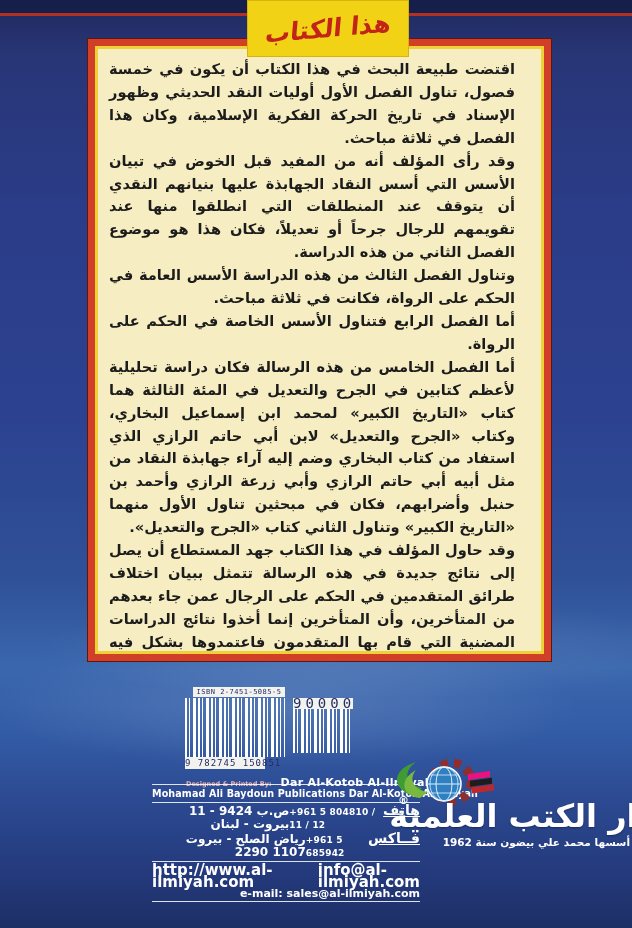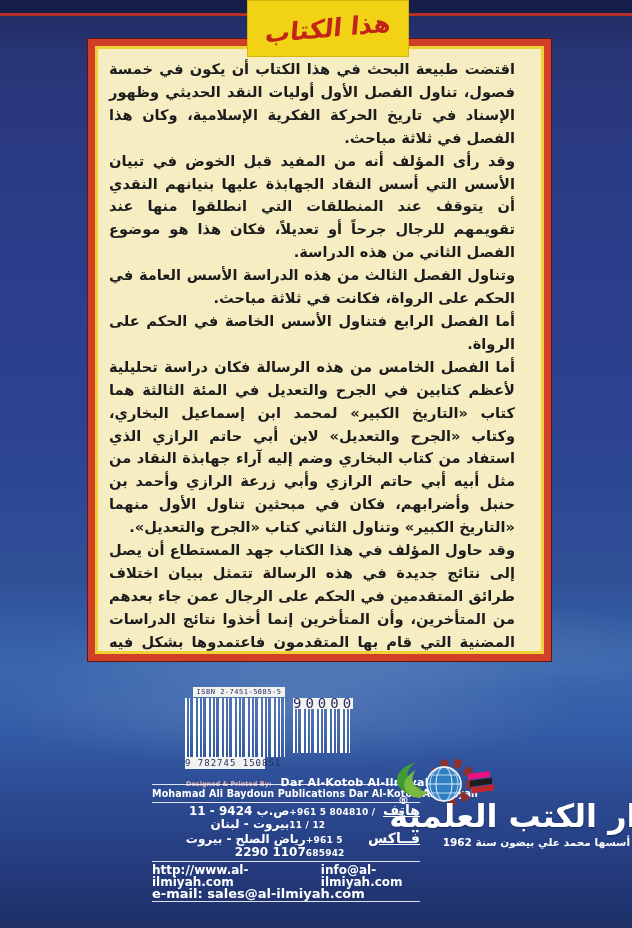--- a/index.html
+++ b/index.html
@@ -48,23 +48,23 @@
   
   .footer{position:absolute;left:152px;top:783px;width:268px;color:#ffffff;z-index:3;}
   .rule{height:1px;background:rgba(255,255,255,0.85);margin:1px 0;}
   .publisher-line{font-size:9.6px;font-weight:bold;white-space:nowrap;line-height:15px;
                   letter-spacing:0.1px;text-align:center;}
   .contact-row{display:flex;direction:rtl;justify-content:space-between;align-items:baseline;
                font-size:9px;line-height:13px;font-weight:bold;}
   .contact-row .num{direction:ltr;unicode-bidi:bidi-override;letter-spacing:0.2px;}
   .contact-row .ar-label{font-size:14px;text-decoration:underline;}
   .contact-row .ar-addr{font-size:12px;}
-  .web-row{display:flex;justify-content:flex-end;font-size:12px;line-height:12px;
+  .web-row{display:flex;justify-content:flex-end;font-size:15px;line-height:12px;
            font-weight:bold;margin-top:2px;gap:40px;}
-  .email-row{text-align:left;font-size:13px;line-height:12px;font-weight:bold;}
+  .email-row{text-align:right;font-size:11px;line-height:12px;font-weight:bold;}
   
   .logo{position:absolute;right:0;top:750px;width:260px;height:110px;z-index:3;}
   .logo-icon{position:absolute;left:14px;top:6px;width:120px;height:56px;}
   .logo-name-wrap{position:absolute;right:-22px;top:48px;width:280px;direction:rtl;
                   text-align:right;white-space:nowrap;}
   .logo-name{color:#ffffff;font-size:32px;font-weight:bold;line-height:36px;letter-spacing:-1px;
              text-shadow:0 1px 2px rgba(0,0,0,0.35);}
   .registered{position:absolute;left:24px;top:-4px;color:#ffffff;font-size:11px;font-weight:bold;}
   .logo-tagline{position:absolute;right:2px;top:86px;width:240px;direction:rtl;text-align:right;
                 color:#ffffff;font-size:10.5px;font-weight:bold;letter-spacing:0.5px;

